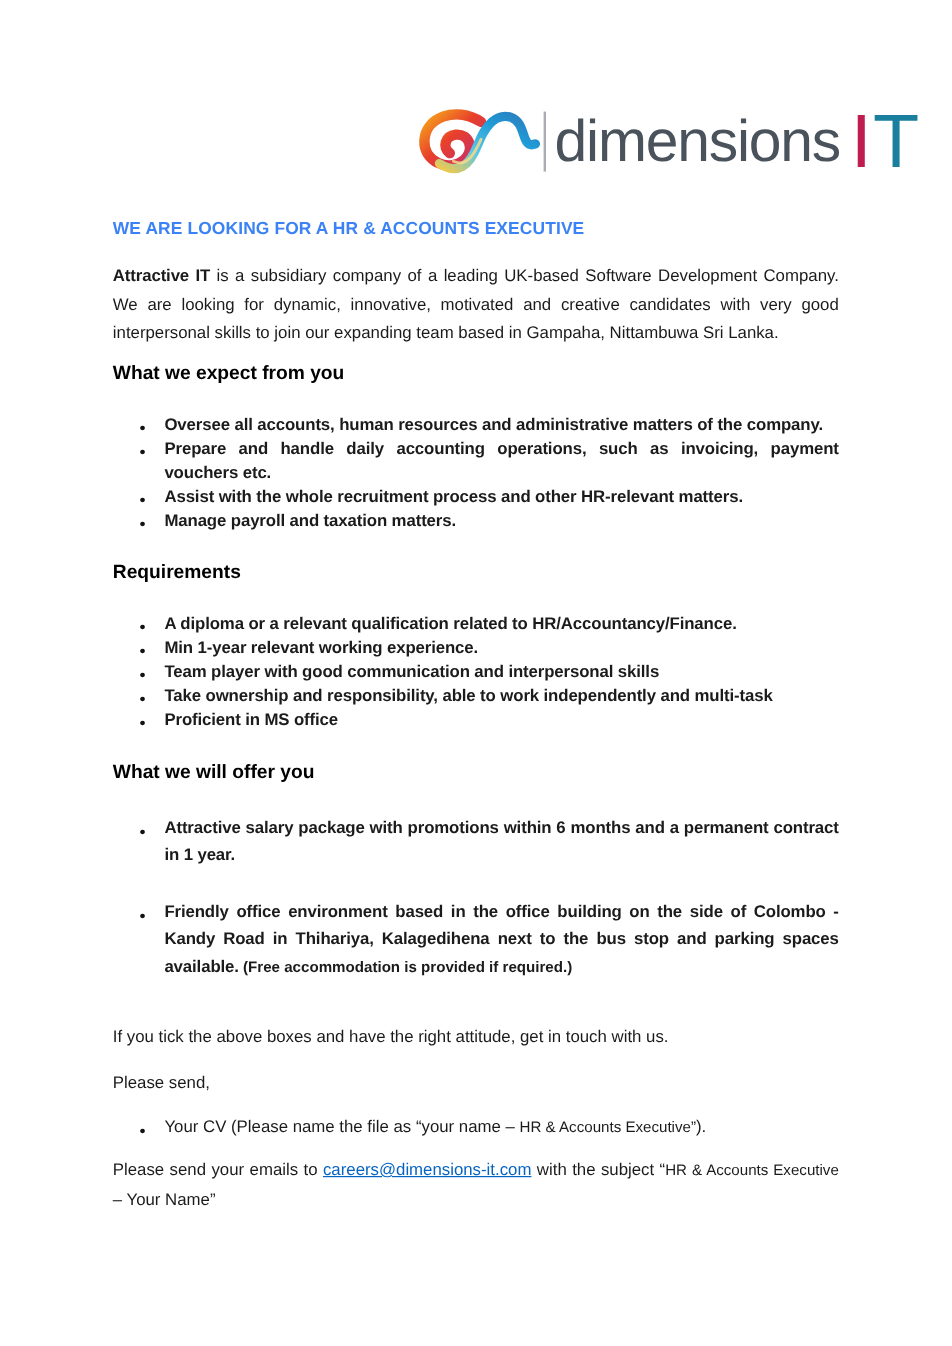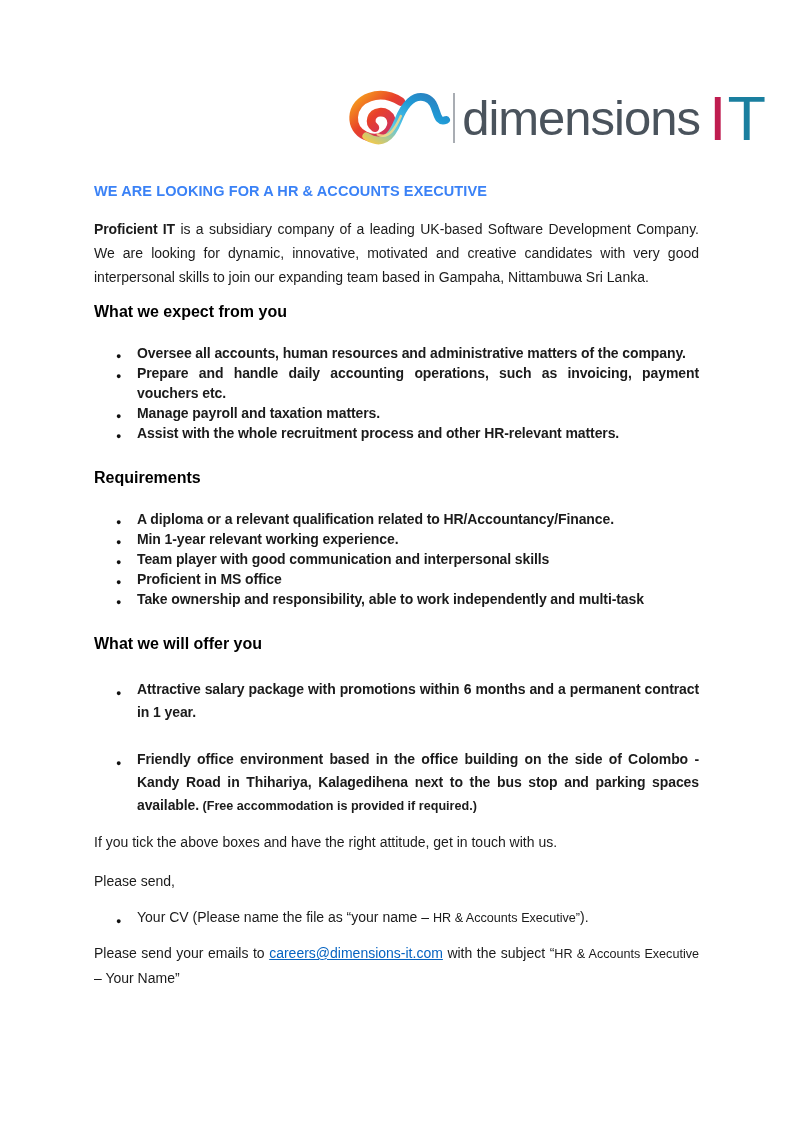--- a/index.html
+++ b/index.html
@@ -26,21 +26,21 @@
   ul.blist li{position:relative;font-size:14px;line-height:20px;text-align:justify;letter-spacing:-.1px;}
   ul.blist li::before{content:"\25CF";position:absolute;left:-21px;top:2.5px;font-size:9px;color:#111;}
   ul.bold-list li{font-weight:700;}
   ul.offer-list li{line-height:23px;margin-top:24px;}
   ul.offer-list li::before{top:4px;}
   ul.send-list{margin-top:13px;}
   ul.send-list li{font-weight:400;line-height:23px;letter-spacing:0;}
   ul.send-list li::before{top:4px;}
   .note{font-size:12.6px;letter-spacing:0;}
   .small{font-size:12.6px;letter-spacing:0;}
-  .tick-line{margin-top:12px;}
+  .tick-line{margin-top:33px;}
   .send-line{margin-top:15px;}
   .final-para{margin-top:11px;}
   .email-link{color:#0563c1;text-decoration:underline;cursor:pointer;}
 </style>
 </head>
 <body>
 
 <div class="page">
 
   <div class="logo-row">
@@ -66,37 +66,37 @@
       <div class="logo-divider"></div>
       <span class="logo-word">dimensions</span>
       <span class="logo-it"><span class="logo-i">I</span><span class="logo-t">T</span></span>
     </div>
   </div>
 
   <div class="content">
 
     <h1 class="doc-title">WE ARE LOOKING FOR A HR &amp; ACCOUNTS EXECUTIVE</h1>
 
-    <p class="para"><b>Proficient IT</b><span> is a subsidiary company of a leading UK-based Software Development Company. We are looking for dynamic, innovative, motivated and creative candidates with very good interpersonal skills to join our expanding team based in Gampaha, Nittambuwa Sri Lanka.</span></p>
+    <p class="para"><b>Attractive IT</b><span> is a subsidiary company of a leading UK-based Software Development Company. We are looking for dynamic, innovative, motivated and creative candidates with very good interpersonal skills to join our expanding team based in Gampaha, Nittambuwa Sri Lanka.</span></p>
 
     <h2 class="section-h" style="margin-top:12px;">What we expect from you</h2>
     <ul class="blist bold-list">
       <li>Oversee all accounts, human resources and administrative matters of the company.</li>
       <li>Prepare and handle daily accounting operations, such as invoicing, payment vouchers etc.</li>
+      <li>Assist with the whole recruitment process and other HR-relevant matters.</li>
       <li>Manage payroll and taxation matters.</li>
-      <li>Assist with the whole recruitment process and other HR-relevant matters.</li>
     </ul>
 
     <h2 class="section-h" style="margin-top:24px;">Requirements</h2>
     <ul class="blist bold-list">
       <li>A diploma or a relevant qualification related to HR/Accountancy/Finance.</li>
       <li>Min 1-year relevant working experience.</li>
       <li>Team player with good communication and interpersonal skills</li>
+      <li>Take ownership and responsibility, able to work independently and multi-task</li>
       <li>Proficient in MS office</li>
-      <li>Take ownership and responsibility, able to work independently and multi-task</li>
     </ul>
 
     <h2 class="section-h" style="margin-top:24px;">What we will offer you</h2>
     <ul class="blist bold-list offer-list" style="margin-top:17px;">
       <li>Attractive salary package with promotions within 6 months and a permanent contract in 1 year.</li>
       <li><span>Friendly office environment based in the office building on the side of Colombo - Kandy Road in Thihariya, Kalagedihena next to the bus stop and parking spaces available.</span><span class="note"> (Free accommodation is provided if required.)</span></li>
     </ul>
 
     <p class="para tick-line">If you tick the above boxes and have the right attitude, get in touch with us.</p>
     <p class="para send-line">Please send,</p>

